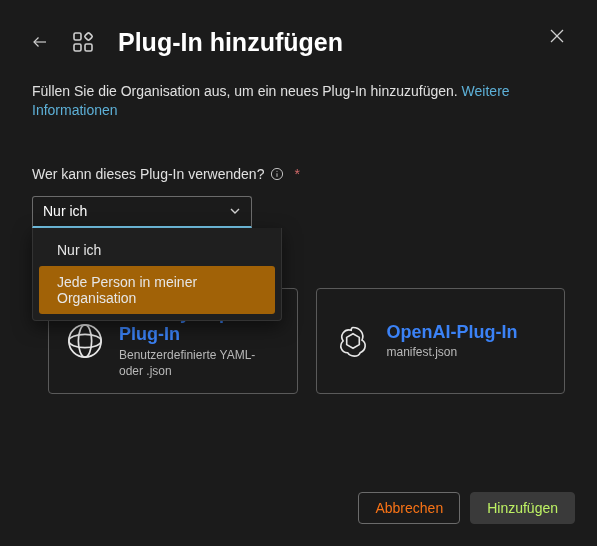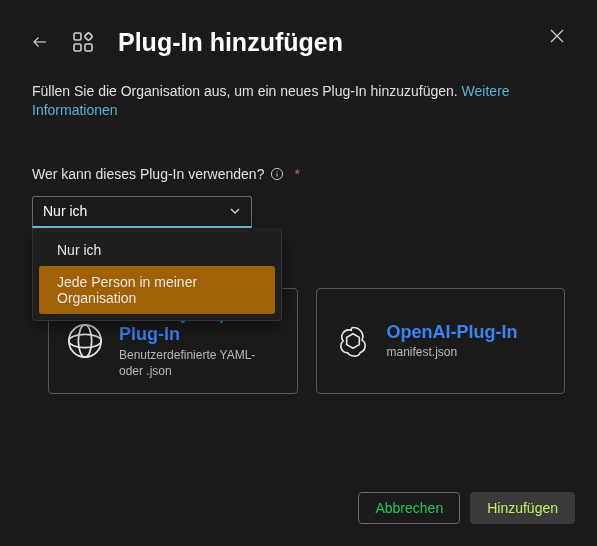--- a/index.html
+++ b/index.html
@@ -174,21 +174,21 @@
     font-size: 14px;
     border-radius: 4px;
     cursor: pointer;
     display: flex;
     align-items: center;
     justify-content: center;
   }
   .btn-secondary {
     background: transparent;
     border: 1px solid #6b6b6b;
-    color: #22c55e;
+    color: #f97316;
   }
   .btn-primary {
     background: #3a3a3a;
     border: 1px solid #3a3a3a;
     color: #bef264;
   }
   svg { display: block; }
 </style>
 </head>
 <body>

